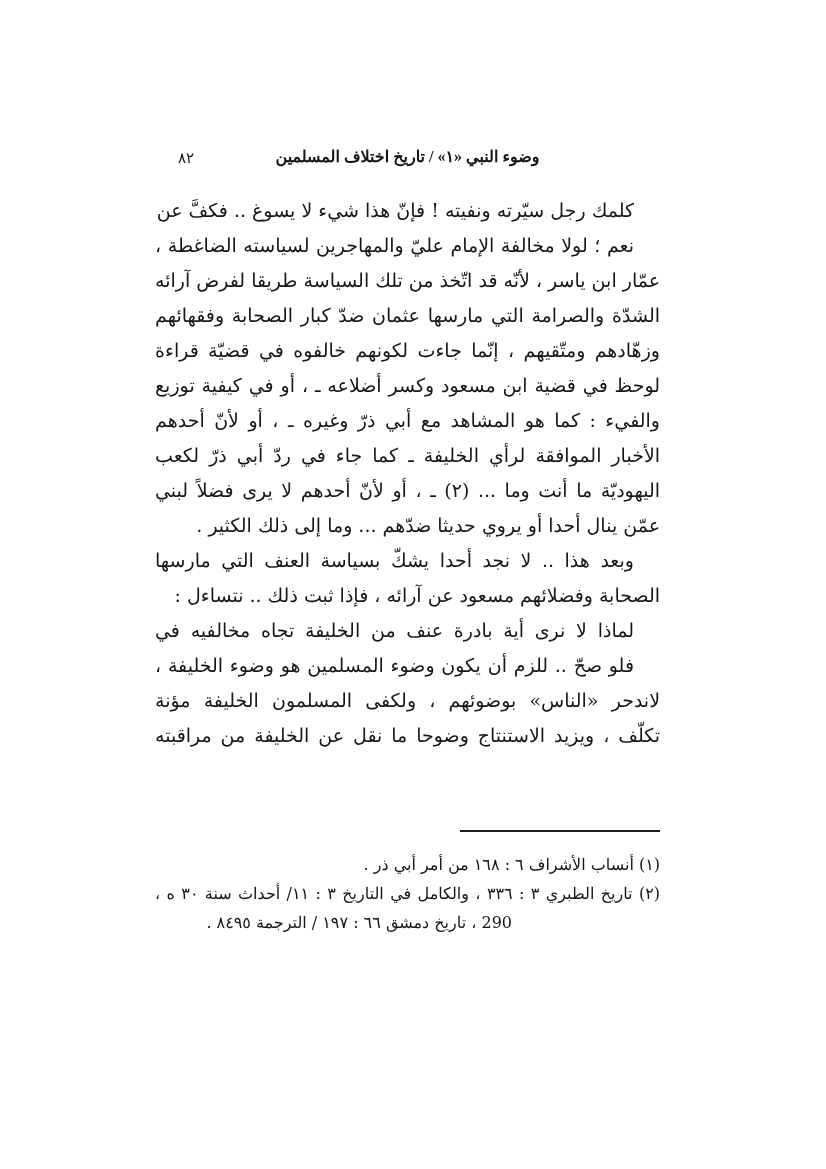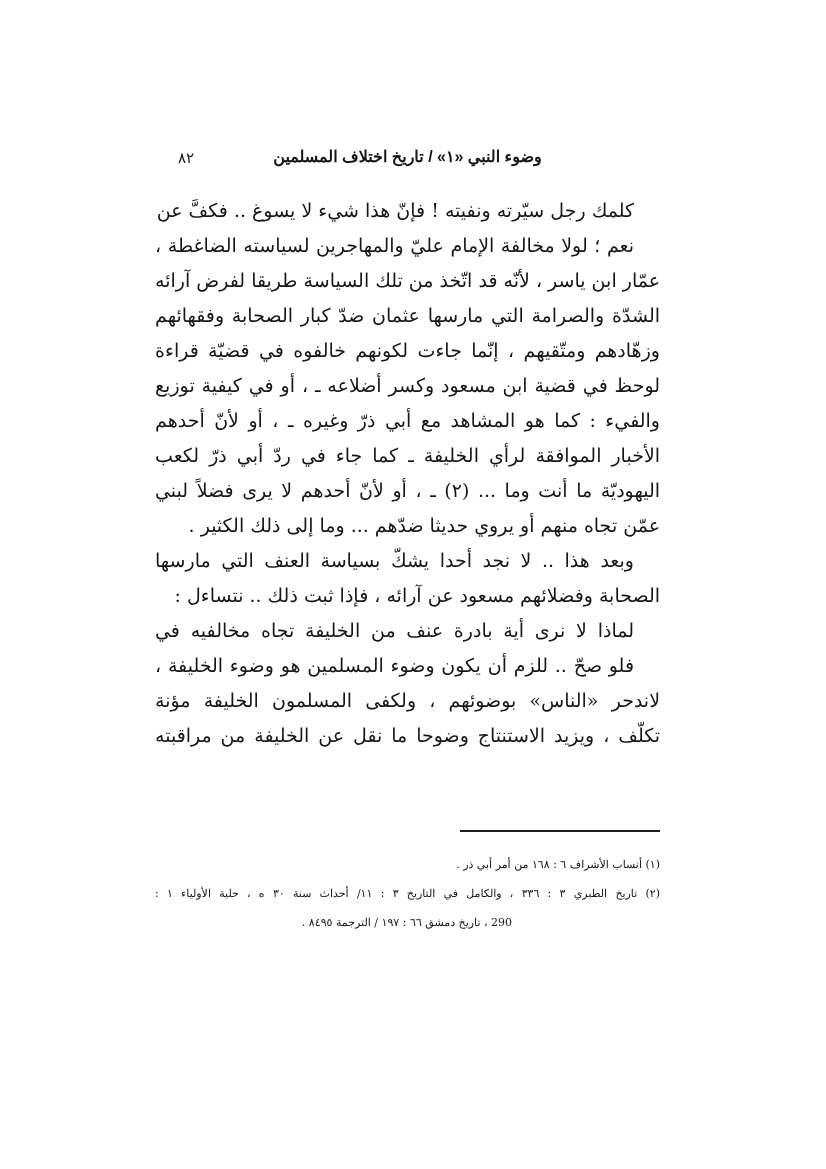--- a/index.html
+++ b/index.html
@@ -10,21 +10,21 @@
     background:#ffffff;
     font-family:"DejaVu Serif","Liberation Serif",serif;
     color:#161616;
     direction:rtl;
     overflow:hidden;
   }
   
   .header-title {
     position:absolute; top:146px; right:166px; width:505px;
     text-align:center;
-    font-family:Liberation Sans, sans-serif;
+    font-family:Liberation Serif, serif;
     font-weight:bold; font-size:16px; line-height:22px;
   }
   .page-num {
     position:absolute; top:147px; left:178px;
     font-family:"DejaVu Sans","Liberation Sans",sans-serif;
     font-weight:normal; font-size:15px; line-height:22px;
   }
   
   .body-block {
     position:absolute; top:193px; right:166px; width:505px;
@@ -38,21 +38,21 @@
   }
   .bl.just { text-align:justify; text-align-last:justify; white-space:normal; }
   .bl.ind  { padding-right:26px; }
   
   .fn-sep {
     position:absolute; top:830px; right:166px; width:200px;
     border-top:2px solid #1d1d1d;
   }
   .fn-block {
     position:absolute; top:850px; right:166px; width:505px;
-    font-size:11px;
+    font-size:16px;
   }
   .fl {
     height:29px; line-height:29px;
     overflow:hidden;
     text-align:right;
     white-space:nowrap;
   }
   .fl.just { text-align:justify; text-align-last:justify; white-space:normal; }
   .fl.cont { padding-right:148px; }
 </style>
@@ -67,21 +67,21 @@
   <div class="body-block">
     <div class="bl ind">كلمك رجل سيّرته ونفيته ! فإنّ هذا شيء لا يسوغ .. فكفَّ عن عمّار (١) .</div>
     <div class="bl ind just">نعم ؛ لولا مخالفة الإمام عليّ والمهاجرين لسياسته الضاغطة ، لما كفّ عن</div>
     <div class="bl just">عمّار ابن ياسر ، لأنّه قد اتّخذ من تلك السياسة طريقا لفرض آرائه ، فإنّ كلّ تلك</div>
     <div class="bl just">الشدّة والصرامة التي مارسها عثمان ضدّ كبار الصحابة وفقهائهم وعبّادهم</div>
     <div class="bl just">وزهّادهم ومتّقيهم ، إنّما جاءت لكونهم خالفوه في قضيّة قراءة القرآن ـ كما</div>
     <div class="bl just">لوحظ في قضية ابن مسعود وكسر أضلاعه ـ ، أو في كيفية توزيع الأموال</div>
     <div class="bl just">والفيء : كما هو المشاهد مع أبي ذرّ وغيره ـ ، أو لأنّ أحدهم خالف فتوى كعب</div>
     <div class="bl just">الأخبار الموافقة لرأي الخليفة ـ كما جاء في ردّ أبي ذرّ لكعب وقوله له : با ابن</div>
     <div class="bl just">اليهوديّة ما أنت وما ... (٢) ـ ، أو لأنّ أحدهم لا يرى فضلاً لبني العاص ، ناهيك</div>
-    <div class="bl">عمّن تجاه منهم أو يروي حديثا ضدّهم ... وما إلى ذلك الكثير .</div>
+    <div class="bl">عمّن ينال أحدا أو يروي حديثا ضدّهم ... وما إلى ذلك الكثير .</div>
     <div class="bl ind just">وبعد هذا .. لا نجد أحدا يشكّ بسياسة العنف التي مارسها عثمان ضدّ عظماء</div>
     <div class="bl">الصحابة وفضلائهم مسعود عن آرائه ، فإذا ثبت ذلك .. نتساءل :</div>
     <div class="bl ind just">لماذا لا نرى أية بادرة عنف من الخليفة تجاه مخالفيه في مسألة الوضوء ، على</div>
     <div class="bl ind just">فلو صحّ .. للزم أن يكون وضوء المسلمين هو وضوء الخليفة ، وبذلك</div>
     <div class="bl just">لاندحر «الناس» بوضوئهم ، ولكفى المسلمون الخليفة مؤنة الصراع معهم ، ولما</div>
     <div class="bl just">تكلّف ، ويزيد الاستنتاج وضوحا ما نقل عن الخليفة من مراقبته لجزئيّات الوضع</div>
   </div>
 
   <div class="fn-sep"></div>
 

